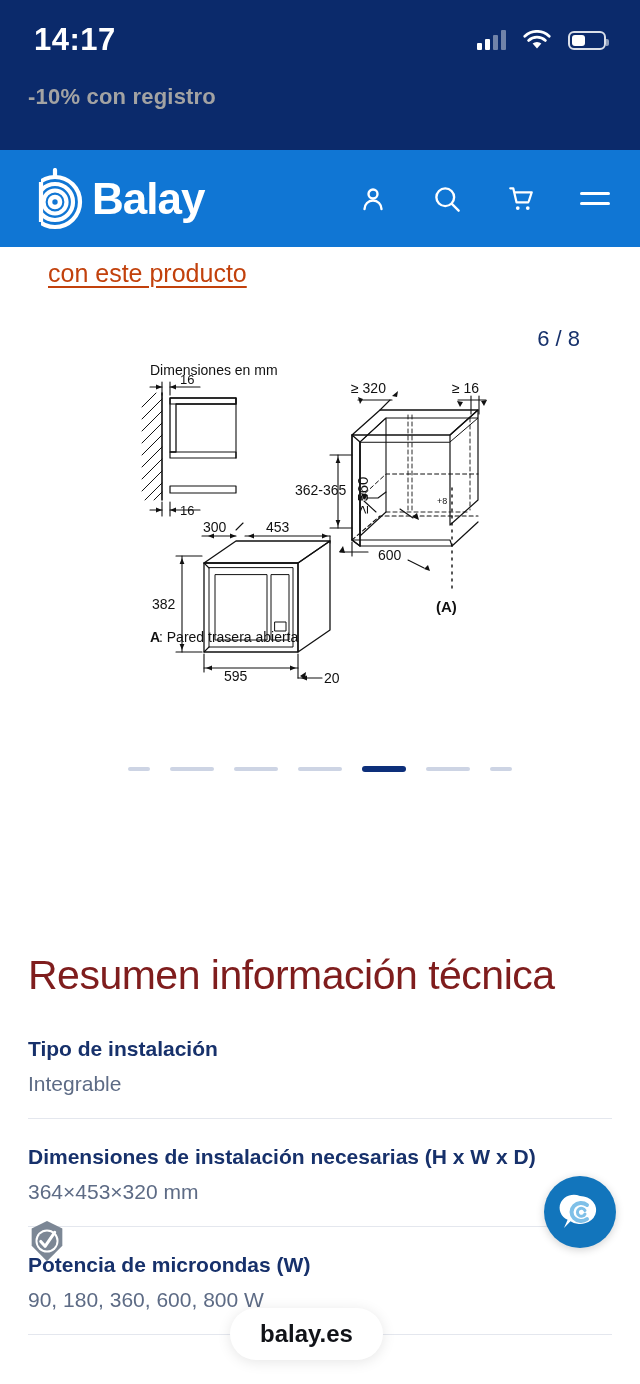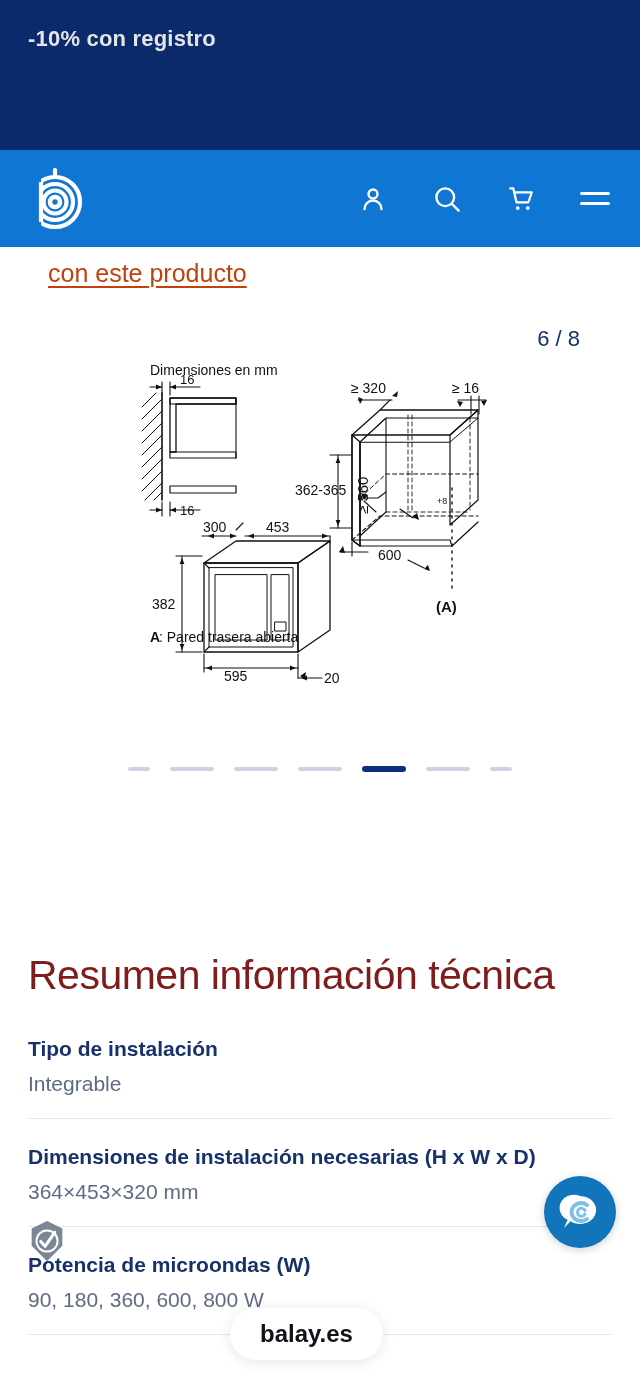--- a/index.html
+++ b/index.html
@@ -38,21 +38,21 @@
     width:38px; height:19px; border:2px solid rgba(255,255,255,.85);
     border-radius:6px; position:relative; display:flex; align-items:center; padding:2px;
   }
   .battery::after {
     content:""; position:absolute; right:-5px; top:6px; width:3px; height:7px;
     background: rgba(255,255,255,.55); border-radius:0 2px 2px 0;
   }
   .battery .fill { width:13px; height:100%; background:#fff; border-radius:3px; }
 
   .promo {
-    color:#e5e5e5; font-size:22px; font-weight:bold;
+    color:#a3a3a3; font-size:22px; font-weight:bold;
     padding: 26px 0 0 28px; letter-spacing:.2px;
   }
 
   
   .header {
     background:#1076d4; height:97px;
     display:flex; align-items:center; justify-content:space-between;
     padding: 0 26px 0 24px;
   }
   .brand { display:flex; align-items:center; gap:6px; }
@@ -124,38 +124,60 @@
     box-shadow: 0 2px 14px rgba(0,0,0,.10);
     font-size:24px; font-weight:bold; color:#111318;
   }
 </style>
 </head>
 <body>
 
 <div class="screen">
 
   <div class="topbar">
+    <div class="status-row">
+      <div class="clock">14:17</div>
+      <div class="status-icons">
+        <div class="signal">
+          <i></i>
+            <i></i>
+            <i></i>
+            <i></i>
+        </div>
+        <div class="wifi">
+          <svg width="28" height="21" viewBox="0 0 28 21">
+            <path d="M14 18.5 L9.6 13.6 a6.6 6.6 0 0 1 8.8 0 Z" fill="#fff"></path>
+            <path d="M5.6 10.4 a12.2 12.2 0 0 1 16.8 0" stroke="#fff" stroke-width="2.8" fill="none" stroke-linecap="round"></path>
+            <path d="M1.8 6.2 a17.8 17.8 0 0 1 24.4 0" stroke="#fff" stroke-width="2.8" fill="none" stroke-linecap="round"></path>
+          </svg>
+        </div>
+        <div class="battery">
+          <div class="fill"></div>
+        </div>
+      </div>
+    </div>
     <div class="promo">-10% con registro</div>
   </div>
 
   <div class="header">
     <div class="brand">
       <svg width="62" height="62" viewBox="0 0 62 62">
         <g fill="none" stroke="#fff">
           <circle cx="31" cy="34" r="25" stroke-width="4.2"></circle>
           <circle cx="31" cy="34" r="18" stroke-width="4.2"></circle>
           <circle cx="31" cy="34" r="11.5" stroke-width="4.2"></circle>
           <circle cx="31" cy="34" r="5" stroke-width="4.6"></circle>
           <path d="M31 9 L31 2" stroke-width="4.2" stroke-linecap="round"></path>
         </g>
         <rect x="0" y="0" width="17" height="62" fill="#1076d4"></rect>
         <g fill="none" stroke="#fff" stroke-width="4.2">
           <path d="M17 14 L17 54"></path>
         </g>
       </svg>
+      <div class="wordmark">Balay</div>
     </div>
 
     <div class="navicons">
       <svg class="ico" viewBox="0 0 24 24">
         <circle cx="12" cy="8" r="3.6" fill="none" stroke="#fff" stroke-width="1.9"></circle>
         <path d="M5.2 20 a6.8 6.8 0 0 1 13.6 0" fill="none" stroke="#fff" stroke-width="1.9" stroke-linecap="round"></path>
       </svg>
       <svg class="ico" viewBox="0 0 24 24">
         <circle cx="10.6" cy="10.6" r="7.1" fill="none" stroke="#fff" stroke-width="1.9"></circle>
         <path d="M15.9 15.9 L21.3 21.3" stroke="#fff" stroke-width="1.9" stroke-linecap="round"></path>

